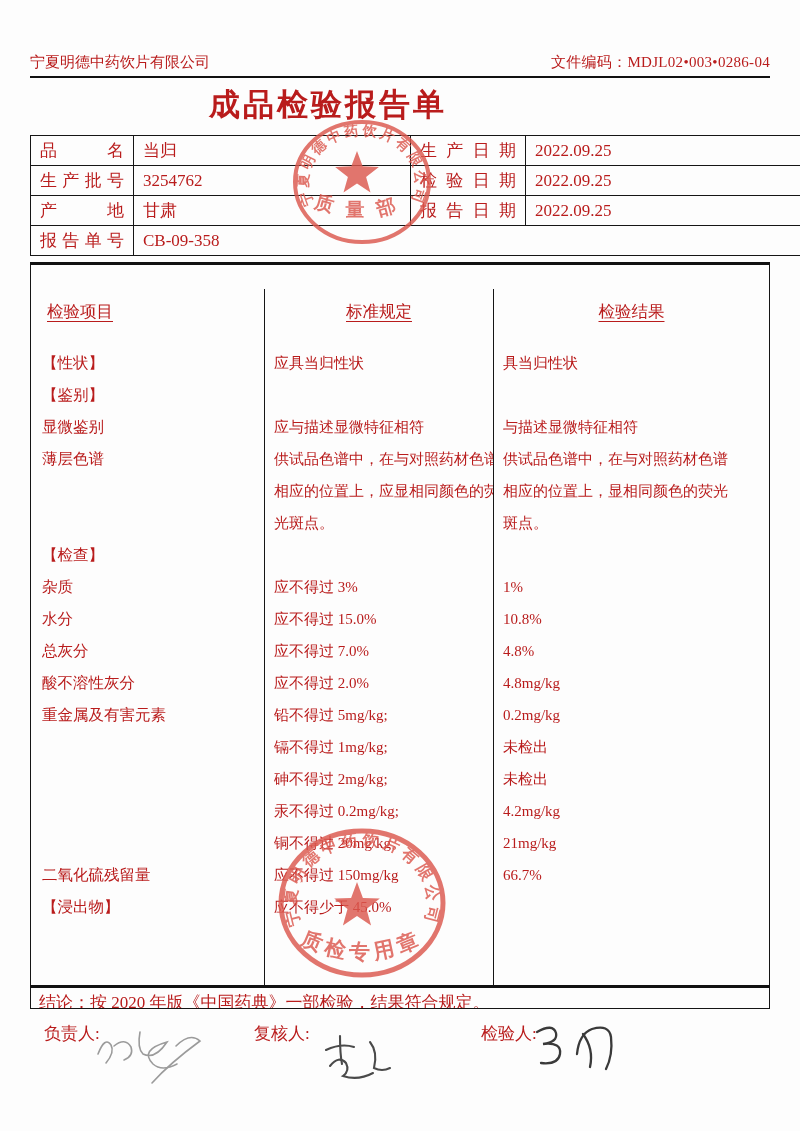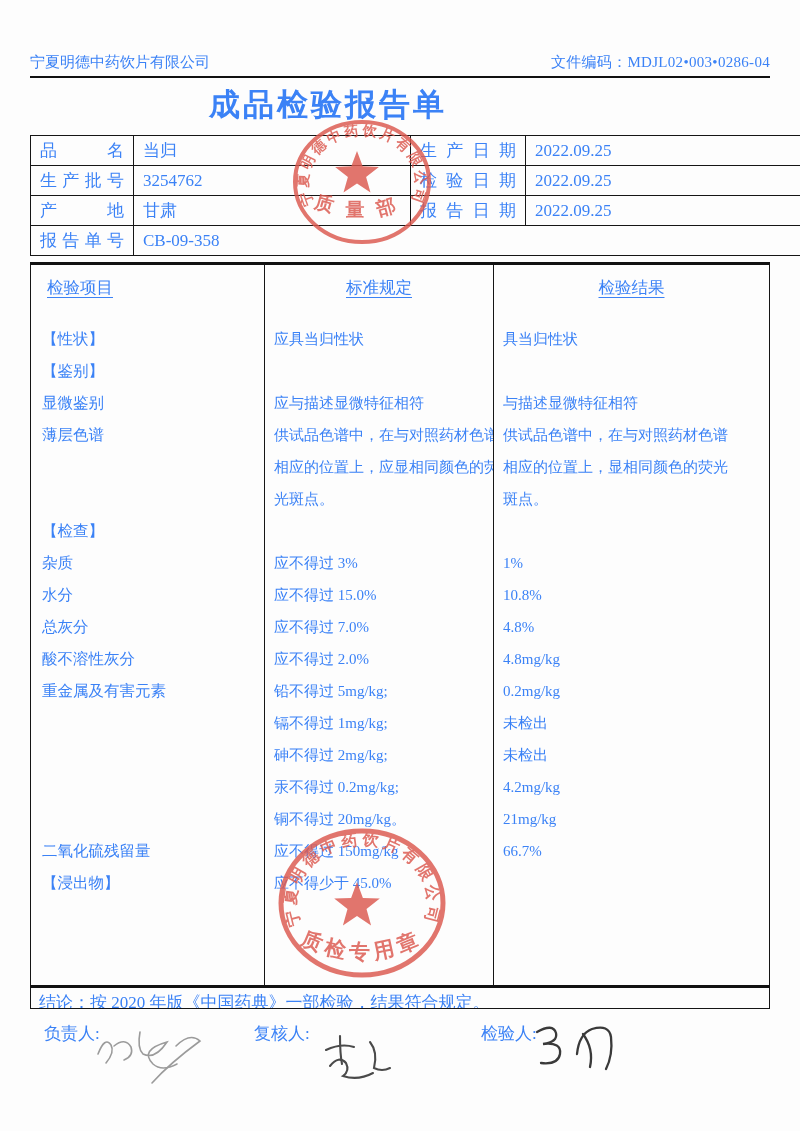--- a/index.html
+++ b/index.html
@@ -1,18 +1,18 @@
 <!DOCTYPE html>
 <html style="--stamp-color: #dc584e;"><head>
 <meta charset="utf-8">
 <style>
   html,body{margin:0;padding:0;background:#ffffff;}
   .page{
     position:relative;width:800px;height:1131px;background:#fdfdfd;
-    font-family:"Liberation Serif","DejaVu Serif",serif;color:#3b82f6;
+    font-family:"Liberation Serif","DejaVu Serif",serif;color:#b91c1c;
     overflow:hidden;
   }
   
   .hdr{
     position:absolute;left:30px;top:46px;width:740px;height:26px;
     display:flex;justify-content:space-between;align-items:flex-end;
     border-bottom:2px solid #111;padding-bottom:4px;font-size:15px;
   }
   .hdr .code{letter-spacing:.3px;margin-left:24px;}
   .title{
@@ -29,21 +29,21 @@
     white-space:nowrap;overflow:hidden;
   }
   .info td.lbl{text-align:justify;text-align-last:justify;text-justify:inter-character;}
   .c1{width:84px;} .c2{width:258px;} .c3{width:96px;} .c4{width:284px;}
   
   .main{
     position:absolute;left:30px;top:262px;width:740px;height:726px;
     border:1.5px solid #151515;border-top:3.5px solid #111;border-bottom:3px solid #111;
     box-sizing:border-box;display:flex;
   }
-  .mcol{box-sizing:border-box;overflow:hidden;}
+  .mcol{box-sizing:border-box;overflow:hidden;margin-top:24px;}
   .mcol.col1{width:233px;}
   .mcol.col2{width:230px;border-left:1.5px solid #151515;border-right:1.5px solid #151515;}
   .mcol.col3{flex:1;}
   .mhead{height:44px;padding-top:12px;font-size:16.5px;box-sizing:border-box;}
   .mhead span{text-decoration:underline;text-underline-offset:4px;}
   .col1 .mhead{padding-left:16px;}
   .col2 .mhead,.col3 .mhead{text-align:center;}
   .rows{padding-top:14px;}
   .line{height:32px;line-height:32px;white-space:nowrap;font-size:15px;padding-left:9px;}
   .col1 .line{padding-left:11px;font-size:15.5px;}

